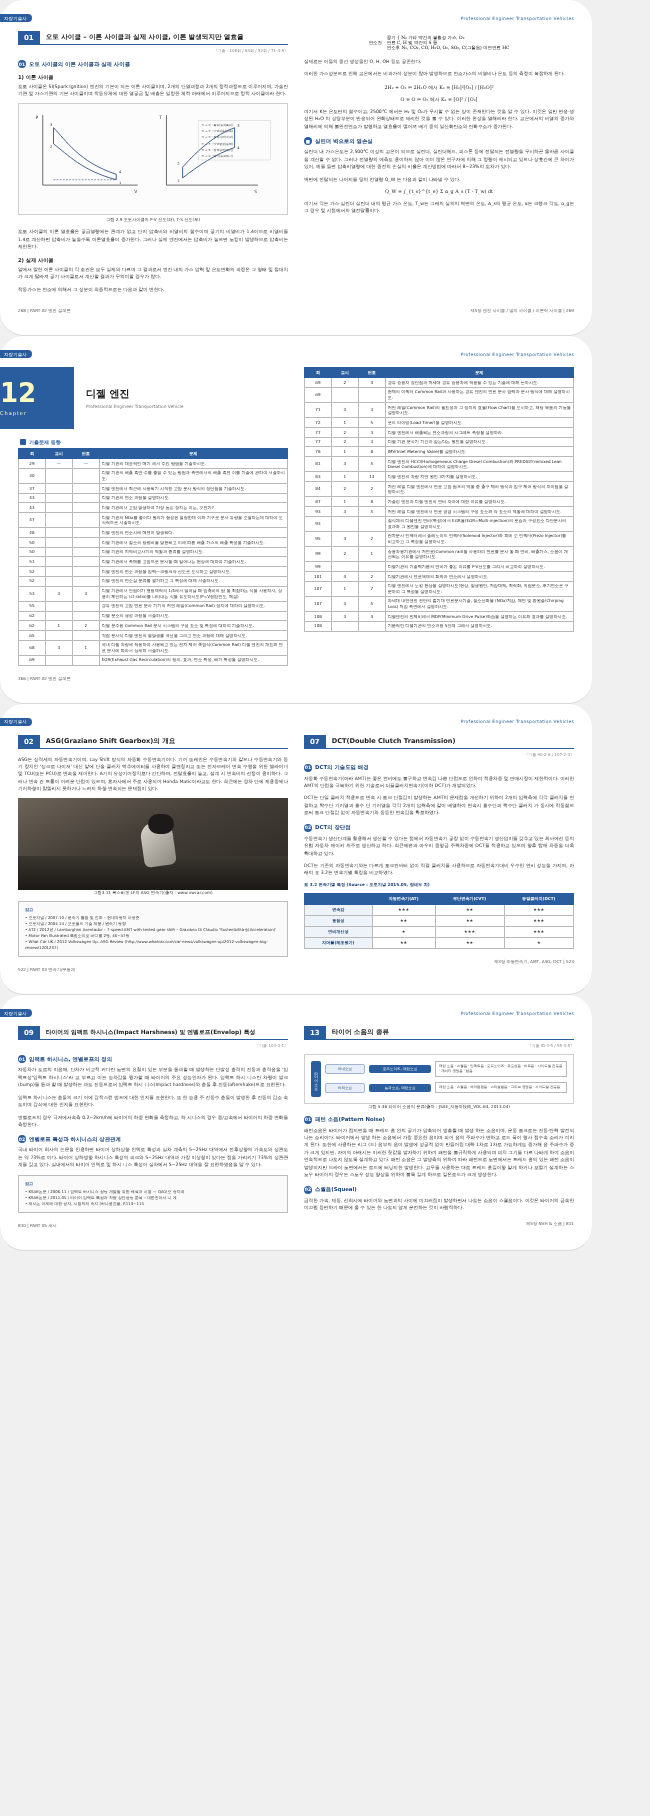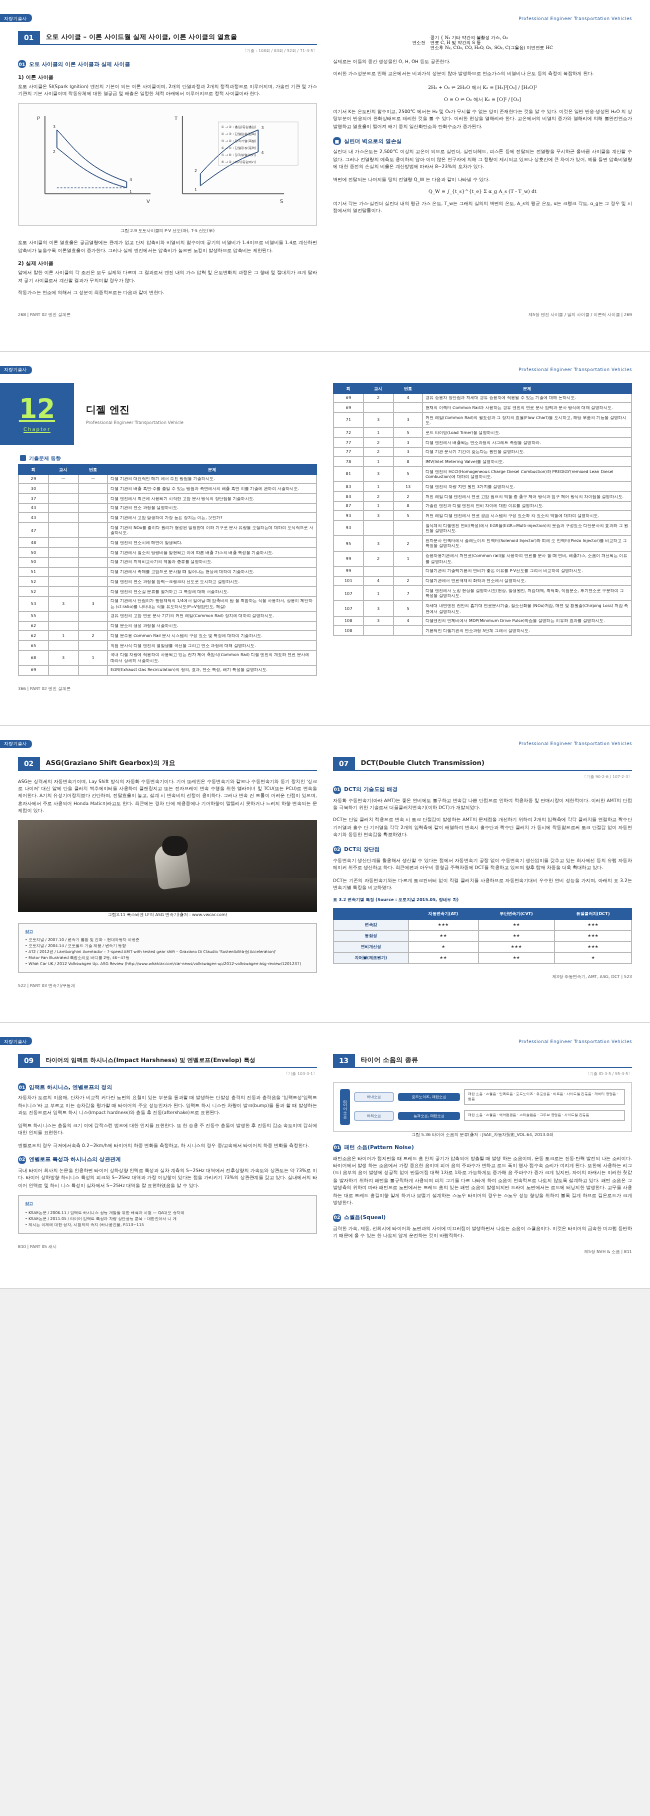--- a/index.html
+++ b/index.html
@@ -3,25 +3,26 @@
 <meta charset="utf-8">
 <style>
   * { box-sizing: border-box; }
   body {
     margin: 0;
     background: #f0f0f0;
     font-family: "DejaVu Sans", "Liberation Sans", sans-serif;
     width: 650px;
   }
   .page {
-    width: 650px;
+    width: 592px;
     background: #ffffff;
     position: relative;
-    padding: 14px 18px 34px 18px;
+    padding: 14px 18px 22px 18px;
     border-bottom: 1px solid #d8d8d8;
+    border-radius: 24px;
   }
   .hdr {
     display: flex;
     justify-content: space-between;
     align-items: center;
     font-size: 4.6px;
     color: #6d6d6d;
     margin-bottom: 9px;
     position: relative;
     z-index: 2;
@@ -136,29 +137,28 @@
     display: flex;
     justify-content: space-between;
     font-size: 4.2px;
     color: #555;
     margin-top: 10px;
     border-top: 0;
   }
   
   .chapter-badge {
     background: #2a5d9e;
-    color: #bef264;
+    color: #fef9c3;
     width: 74px;
     height: 62px;
     display: flex;
     flex-direction: column;
     justify-content: center;
-    align-items: center;
+    align-items: flex-start;
     margin-left: -18px;
-    text-decoration: underline;
   }
   .chapter-badge .num { font-size: 26px; font-weight: bold; line-height: 1; }
   .chapter-badge .word { font-size: 5px; letter-spacing: 1px; margin-top: 4px; }
   .chapter-title {
     font-size: 10px;
     font-weight: bold;
     color: #1b1b1b;
     margin-left: 12px;
   }
   .chapter-sub { font-size: 4.4px; color: #777; margin-left: 12px; margin-top: 3px; }
@@ -239,21 +239,21 @@
 <div class="page">
   <div class="hdr">
     <span class="hdr-left">차량기술사</span>
     <span class="hdr-right">Professional Engineer Transportation Vehicles</span>
   </div>
   <div class="cols">
 
     <div class="col">
       <div class="sec-title">
         <div class="sec-num">01</div>
-        <div class="sec-name">오토 사이클 – 이론 사이드월 실제 사이클, 이론 사이클의 열효율</div>
+        <div class="sec-name">오토 사이클 – 이론 사이클과 실제 사이클, 이론 발생되지만 열효율</div>
       </div>
       <div class="sec-tag">〔기출 : 108회 / 84회 / 52회 / 71-4-5〕</div>
 
       <div class="sub-h">
         <span class="circ">01</span>
         <span>오토 사이클의 이론 사이클과 실제 사이클</span>
       </div>
 
       <div class="h3">1) 이론 사이클</div>
       <p class="body">오토 사이클은 SI(Spark Ignition) 엔진의 기본이 되는 이론 사이클이며, 2개의 단열과정과 2개의 정적과정으로 이루어지며, 가솔린 기관 및 가스기관의 기본 사이클이며 작동유체에 대한 열공급 및 배출은 일정한 체적 아래에서 이루어지므로 정적 사이클이라 한다.</p>

